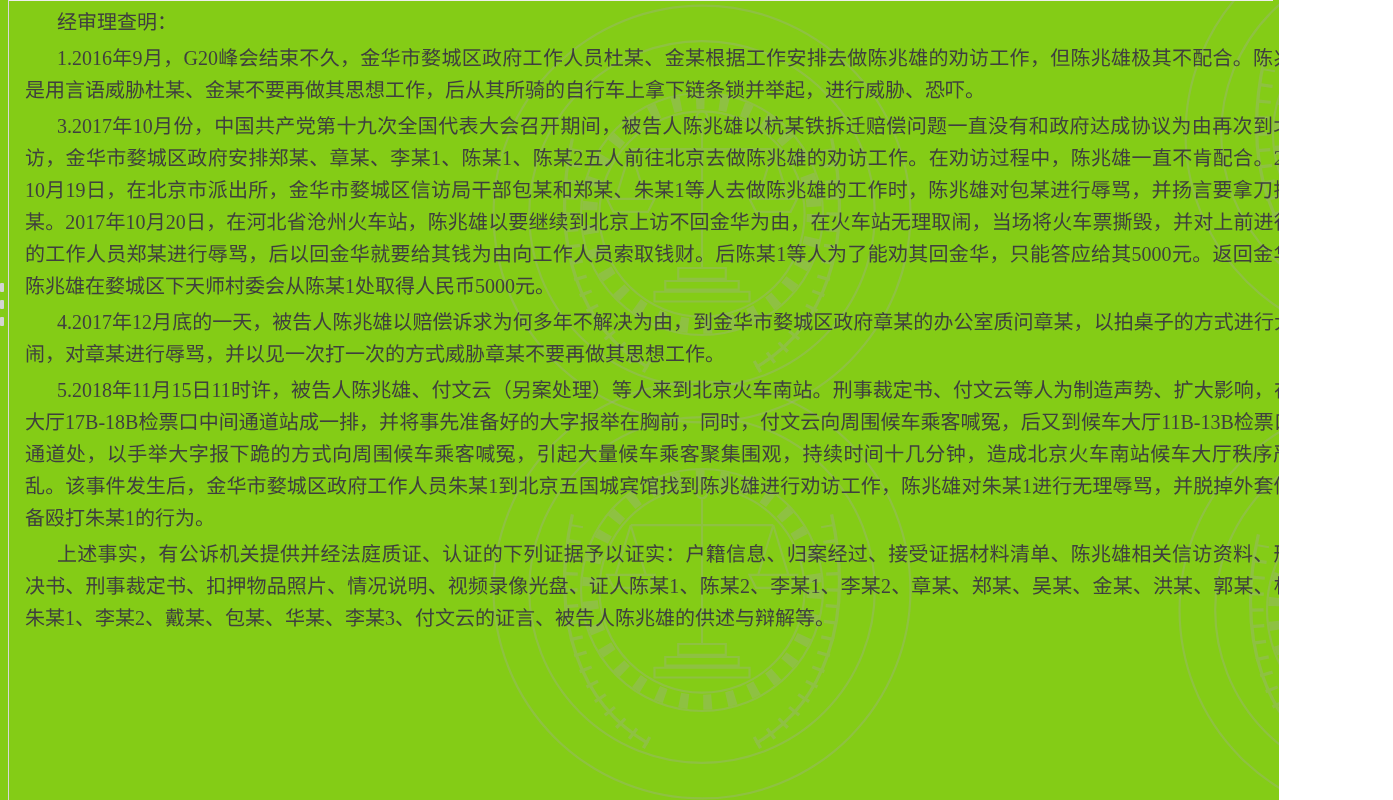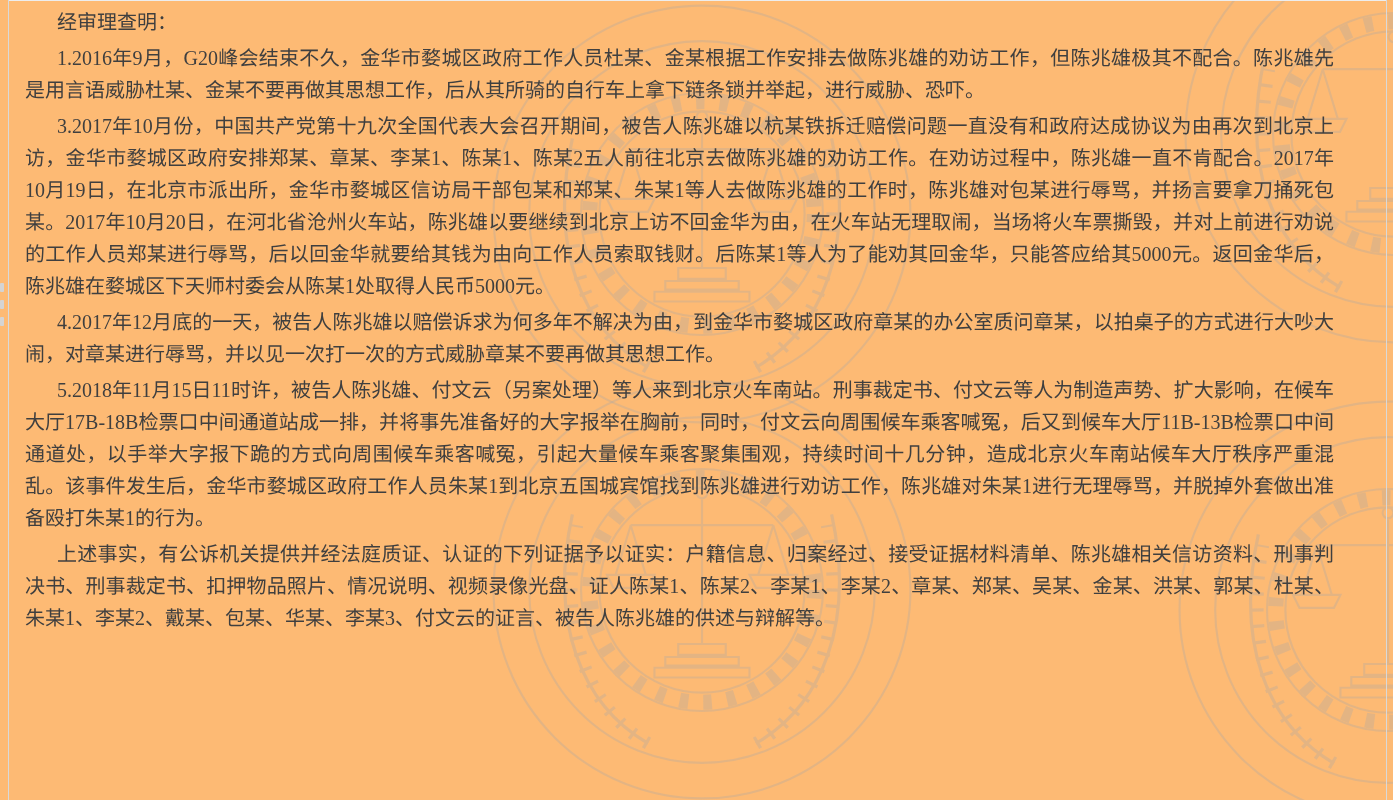--- a/index.html
+++ b/index.html
@@ -2,21 +2,21 @@
 <html lang="zh-CN"><head>
 <meta charset="utf-8">
 <style>
   html,body{margin:0;padding:0;}
   body{
     width:1393px;height:800px;overflow:hidden;
     background:#ffffff;
     font-family:"Liberation Serif","DejaVu Serif",serif;
   }
   .page{
-    position:relative;width:1393px;height:800px;background:#fdba74;overflow:hidden;
+    position:relative;width:1279px;height:800px;background:#84cc16;overflow:hidden;
   }
   .border-left,.border-right{
     position:absolute;top:0;bottom:0;width:1px;background:#d9d9d9;z-index:3;
   }
   .border-left{left:8px;}
   .border-right{left:1386px;}
   .border-top{
     position:absolute;left:9px;right:6px;top:0;height:1px;background:#ededed;z-index:3;
   }
   

